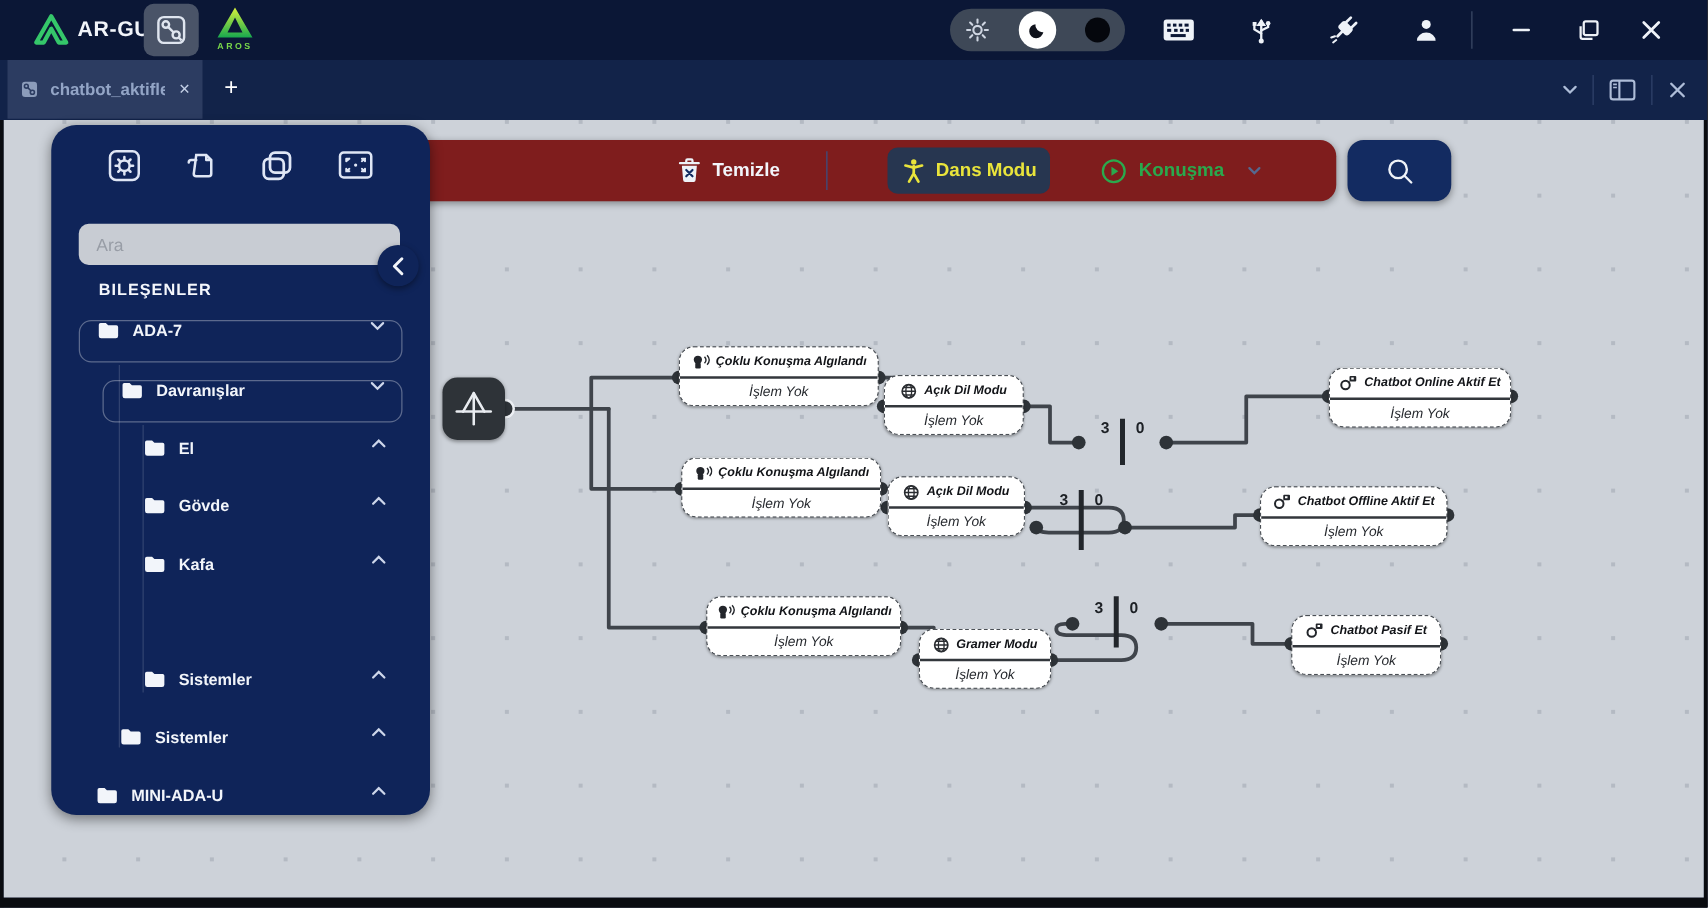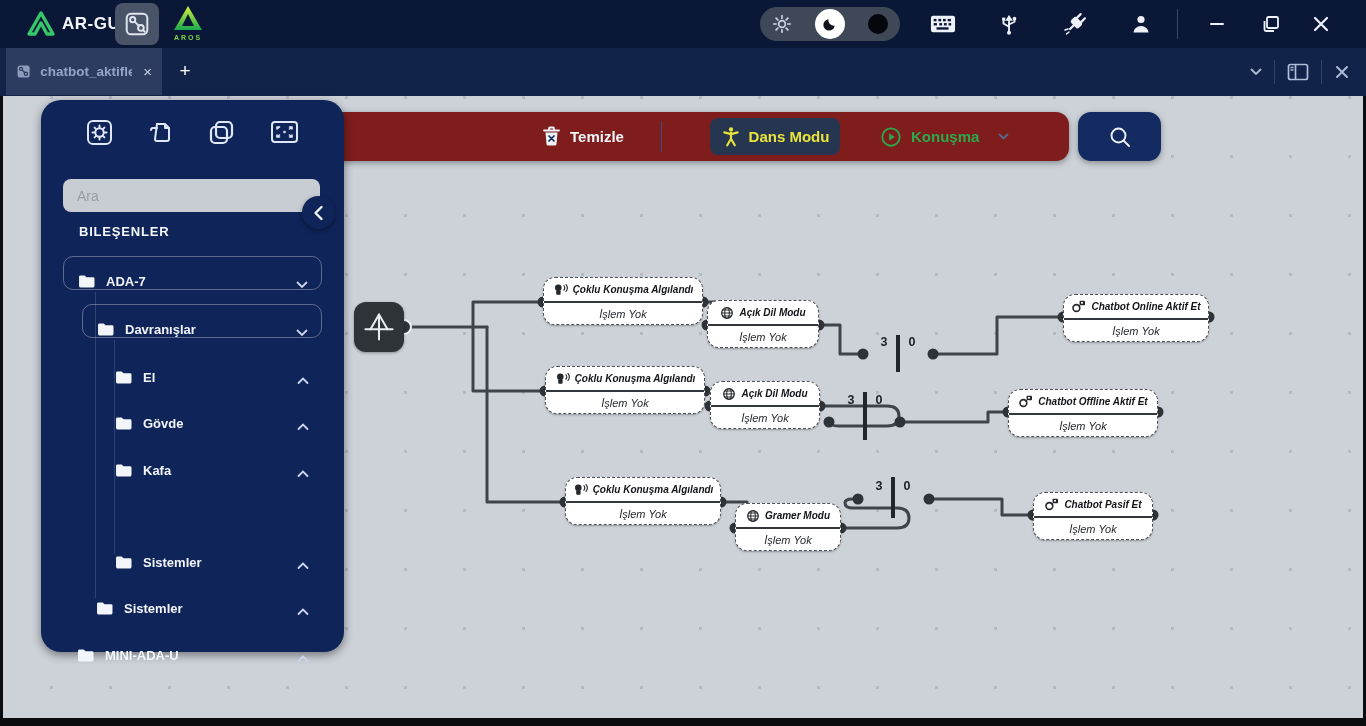--- a/index.html
+++ b/index.html
@@ -64,21 +64,21 @@
 
   
   .sidebar{position:absolute;left:8px;top:100px;width:303px;height:552px;background:#0f2459;border-radius:20px;
     z-index:20;box-shadow:0 3px 10px rgba(0,0,0,.45);margin-left:33px;}
   .side-icons{position:absolute;left:0;top:14px;width:100%;height:36px;display:flex;justify-content:space-around;
     align-items:center;padding:0 28px;box-sizing:border-box;}
   .side-search{position:absolute;left:22px;top:79px;width:257px;height:33px;background:#c8ccd3;border:none;
     border-radius:8px;padding:0 14px;font-size:14px;color:#3c4048;box-sizing:border-box;outline:none;}
   .side-search::placeholder{color:#989da6;}
   .side-section{position:absolute;left:38px;top:124px;color:#f4f7fc;font-size:13px;font-weight:bold;letter-spacing:.8px;}
-  .trow{position:absolute;right:22px;height:34px;display:flex;align-items:flex-end;gap:10px;color:#f2f5fa;
+  .trow{position:absolute;right:22px;height:34px;display:flex;align-items:flex-start;gap:10px;color:#f2f5fa;
     font-size:13px;font-weight:bold;border-radius:10px;padding-left:14px;box-sizing:border-box;}
   .boxed{border:1px solid rgba(255,255,255,.32);}
   .tchev{margin-left:auto;margin-right:13px;display:flex;}
   .guide{position:absolute;width:1px;background:rgba(255,255,255,.14);}
   .collapse{position:absolute;left:302px;top:196px;width:33px;height:33px;border-radius:50%;background:#0f2459;
     z-index:21;display:flex;align-items:center;justify-content:center;box-shadow:0 2px 5px rgba(0,0,0,.4);}
 </style>
 </head>
 <body>
 

